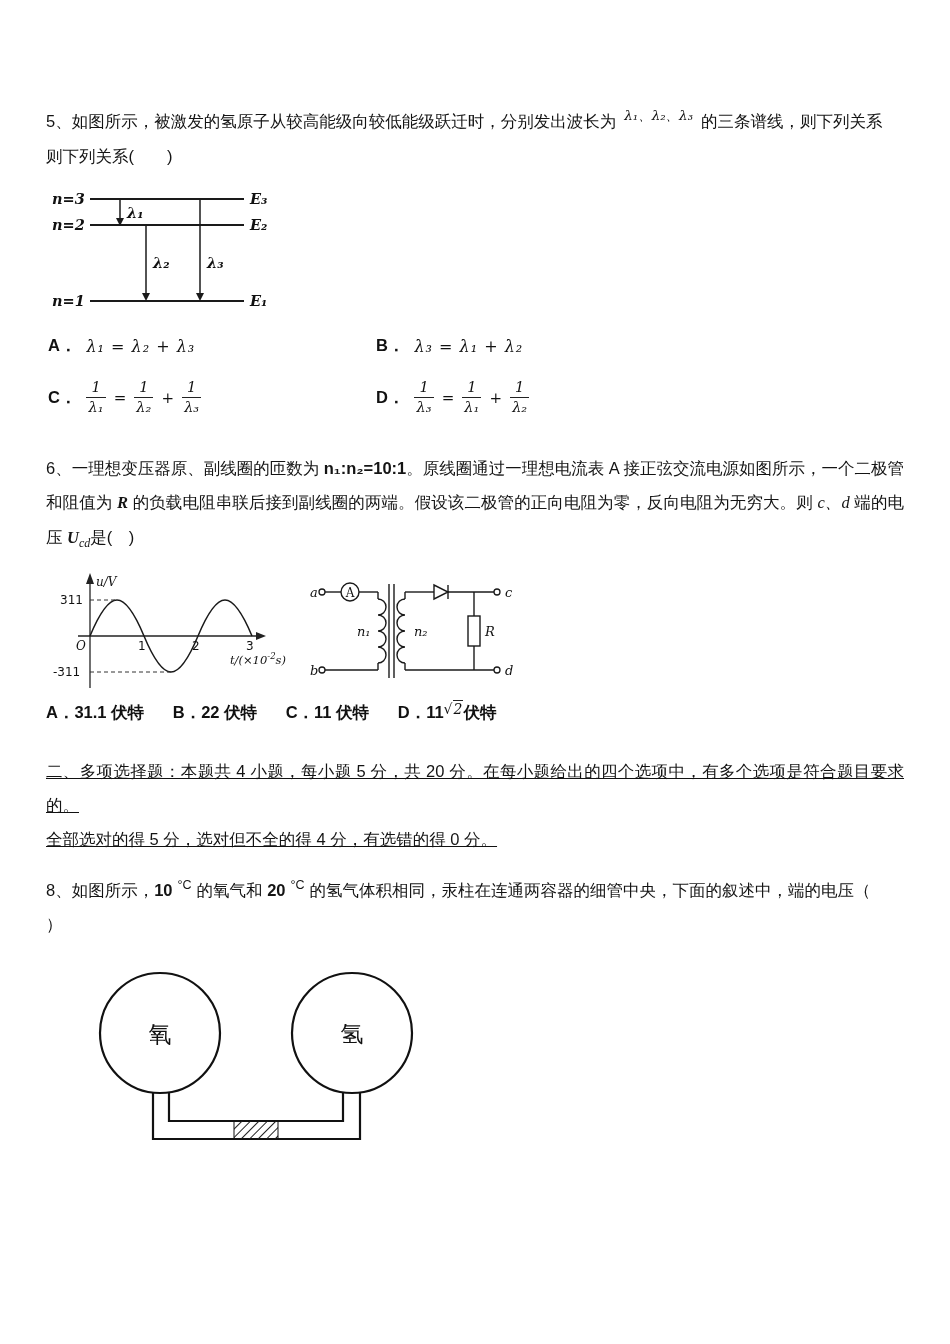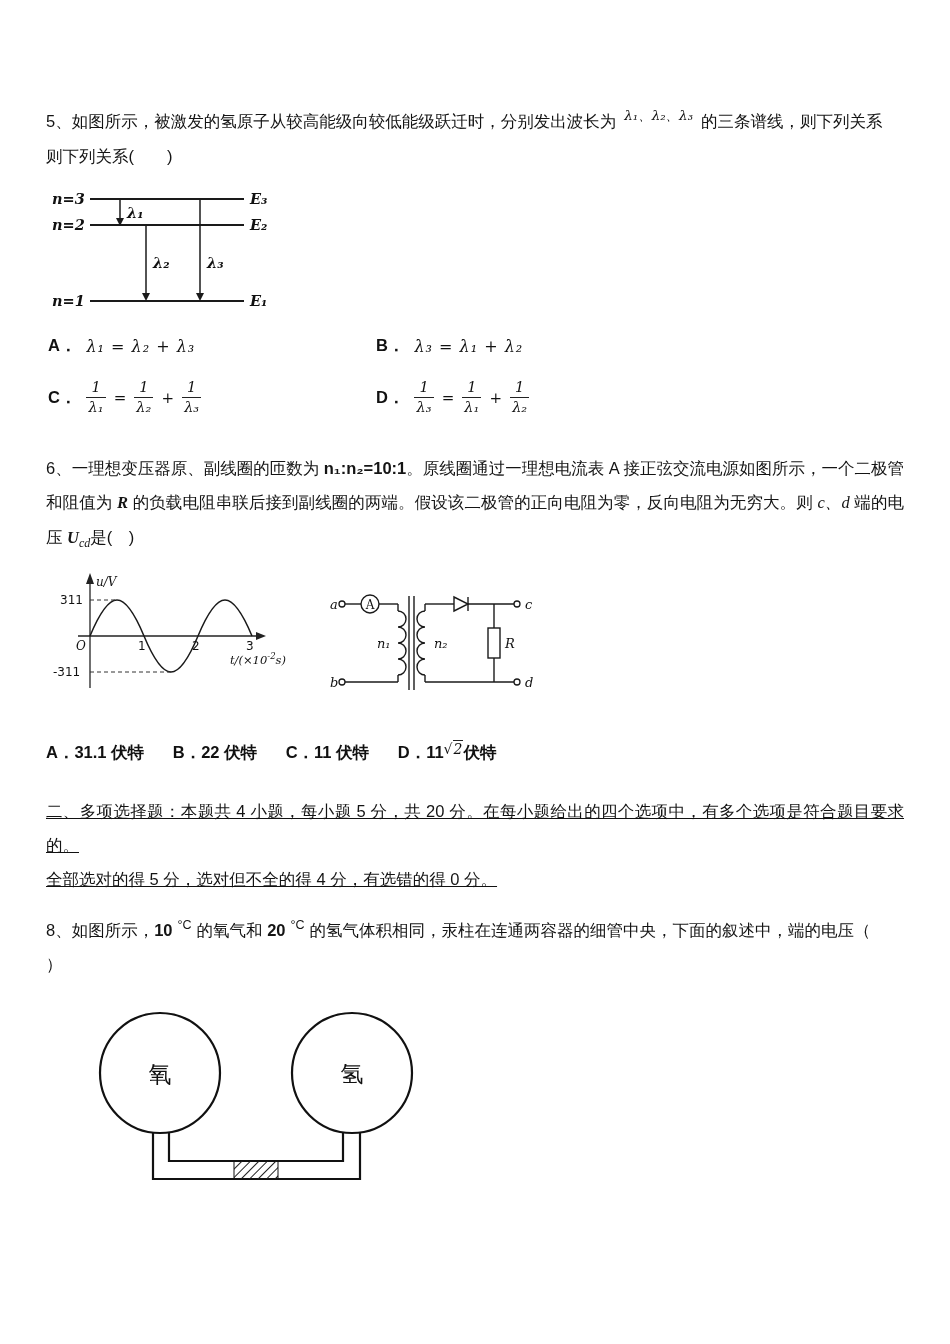--- a/index.html
+++ b/index.html
@@ -18,22 +18,22 @@
   .q5-options{display:grid;grid-template-columns:328px 1fr;row-gap:22px;align-items:center;margin:12px 0 0 2px;}
   .option{display:flex;align-items:center;}
   .opt-label{font-weight:700;font-size:16.5px;}
   .formula{font-family:"DejaVu Serif",serif;font-style:italic;font-size:16px;margin-left:10px;letter-spacing:1px;}
   .fraction{display:inline-flex;flex-direction:column;align-items:center;font-family:"DejaVu Serif",serif;font-style:italic;font-size:14.5px;line-height:1.2;margin:0 2px;}
   .fraction .num{border-bottom:1.4px solid #222;padding:0 5px 1px 5px;}
   .fraction .den{padding-top:1px;}
   .option .fraction:nth-child(2){margin-left:10px;}
   .f-op{font-family:"DejaVu Serif",serif;margin:0 6px;font-size:15px;}
   .sec-q6{margin-top:34px;}
-  .figure-row{display:flex;align-items:flex-end;gap:36px;margin:12px 0 0 6px;}
-  .q6-options{margin-top:40px;font-weight:700;font-size:16.5px;}
+  .figure-row{display:flex;align-items:flex-start;gap:16px;margin:12px 0 0 6px;}
+  .q6-options{font-weight:700;font-size:16.5px;}
   .q6-options>span{margin-right:24px;}
   .sqrt{position:relative;top:-4px;font-weight:400;font-family:"DejaVu Serif",serif;font-style:italic;font-size:14px;}
   .sqrt-rad{border-top:1.2px solid #222;padding:0 1px;}
   .sec-2{margin-top:30px;text-decoration:underline;}
   .sec-q7{margin-top:12px;}
   .flask-wrap{margin:22px 0 0 14px;}
   svg{display:block;}
 </style>
 </head>
 <body>

